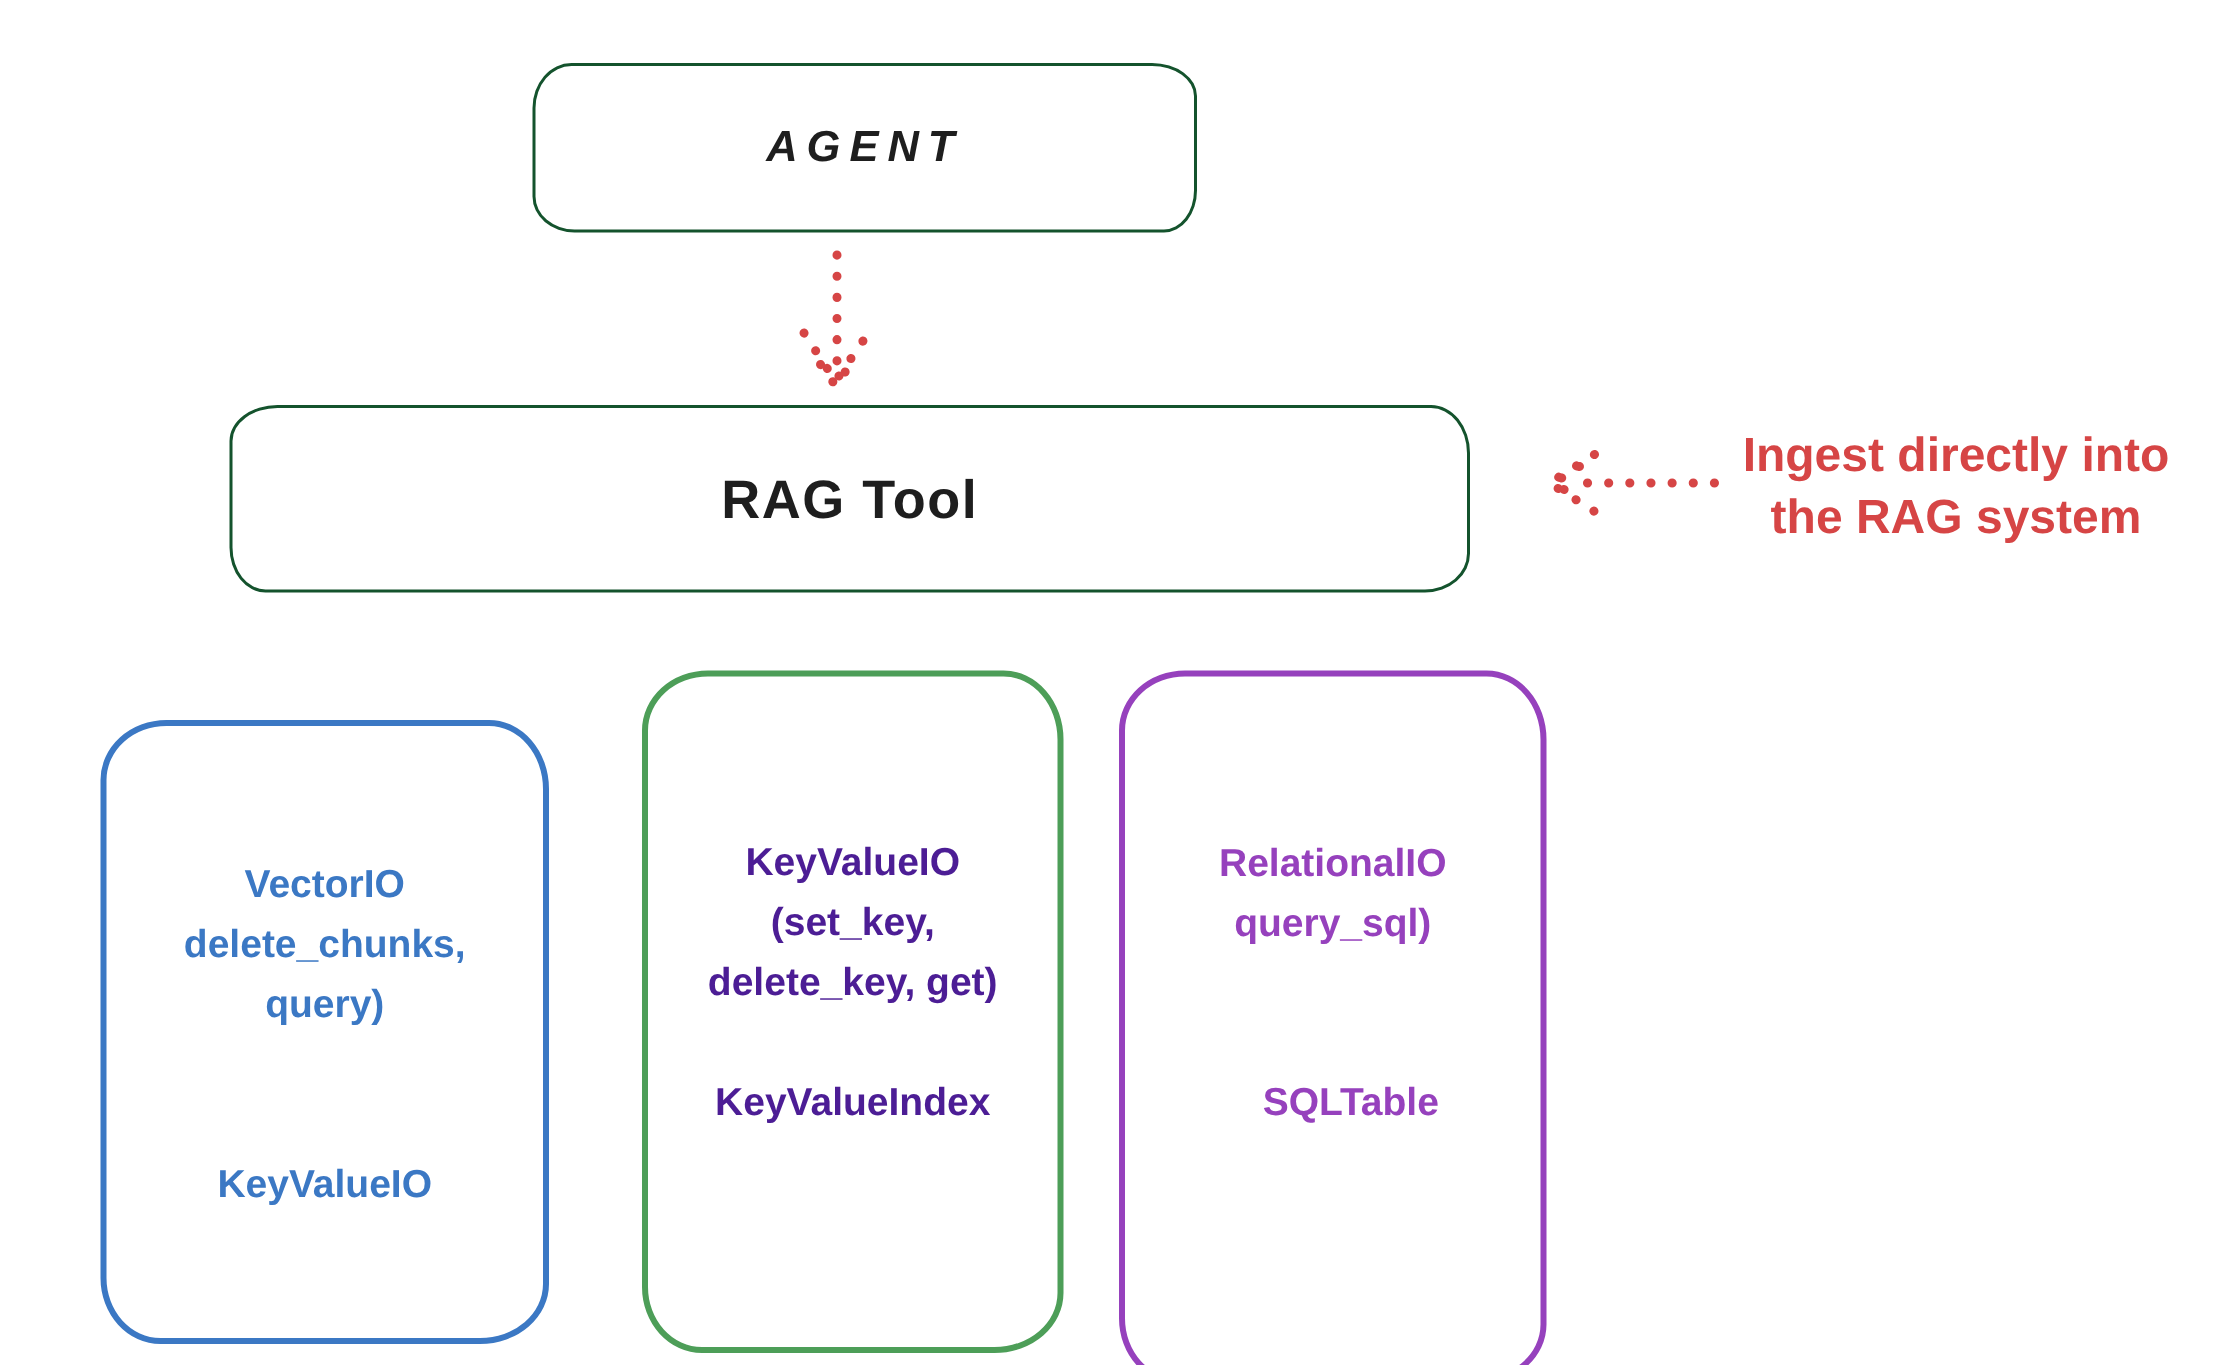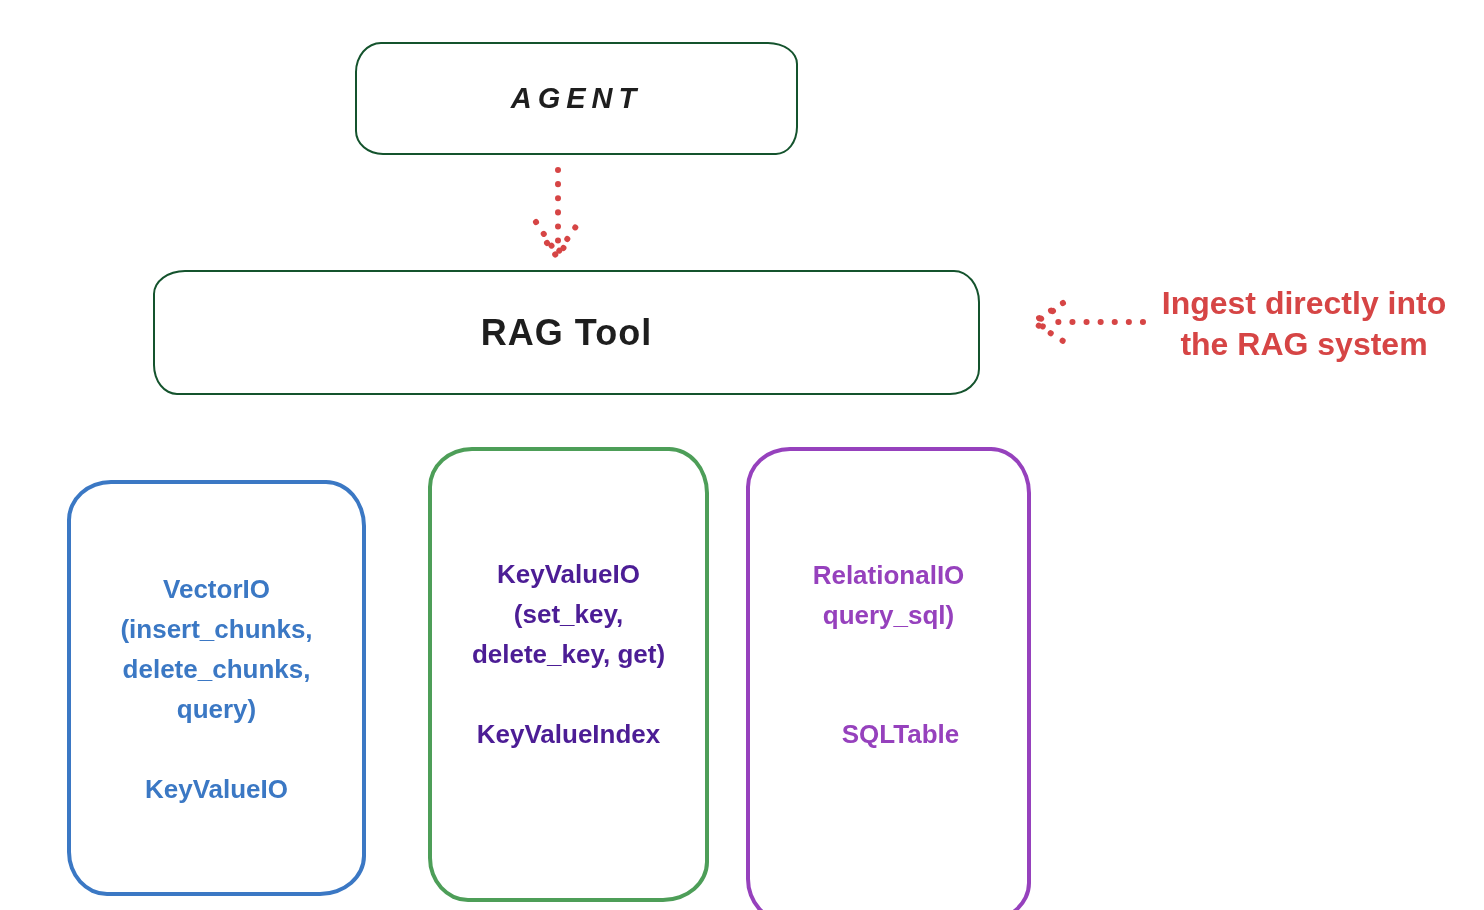--- a/index.html
+++ b/index.html
@@ -112,21 +112,20 @@
   </svg>
 
   <div class="annotation">
     <div>Ingest directly into</div>
     <div>the RAG system</div>
   </div>
 
   <div class="storage-box box-blue">
     <div class="box-text io-block">
       <div>VectorIO</div>
-      <div>(insert_chunks,</div>
       <div>delete_chunks,</div>
       <div>query)</div>
     </div>
     <div class="box-text index-label">KeyValueIO</div>
   </div>
 
   <div class="storage-box box-green">
     <div class="box-text io-block">
       <div>KeyValueIO</div>
       <div>(set_key,</div>

